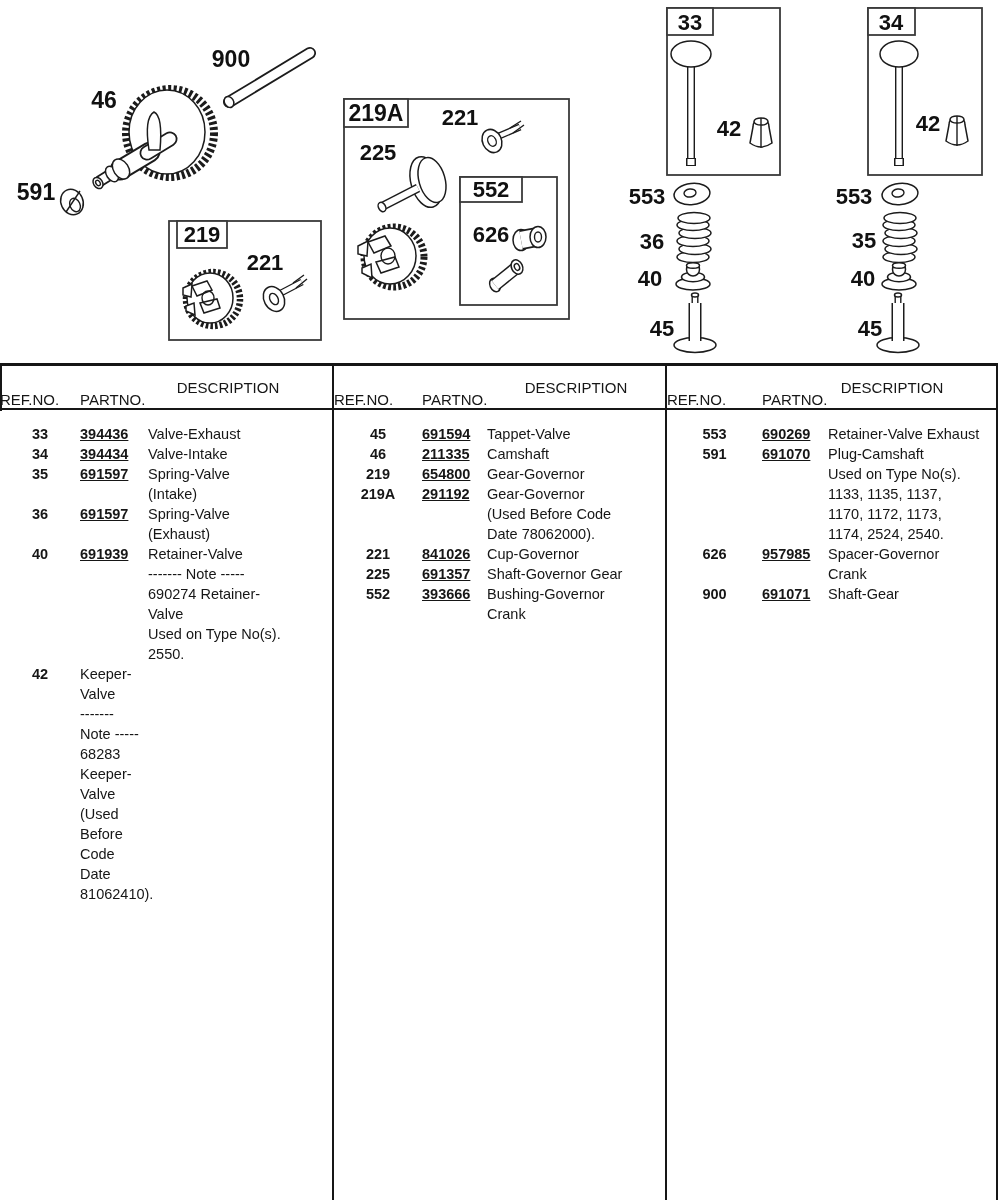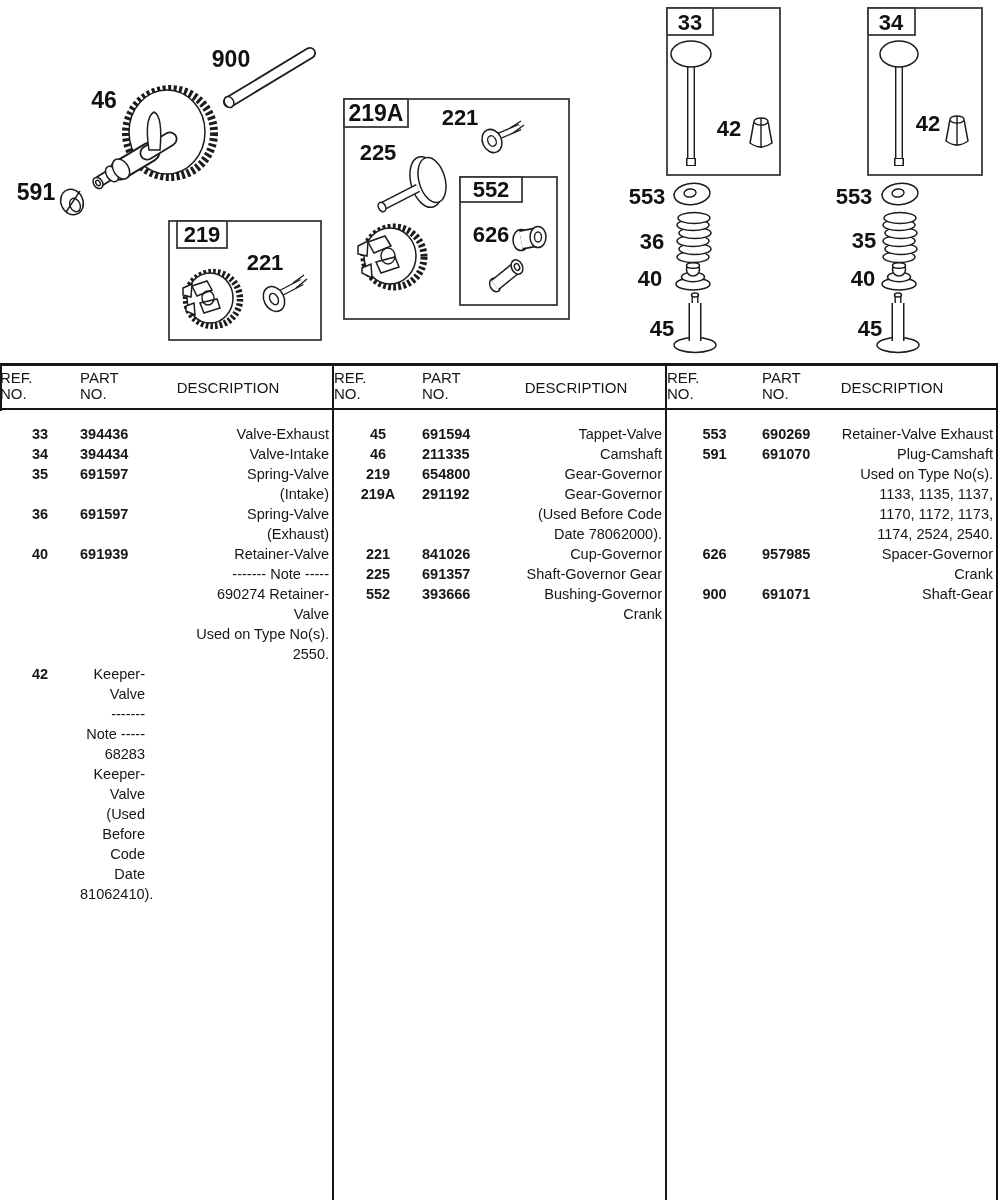--- a/index.html
+++ b/index.html
@@ -17,30 +17,30 @@
          border-top:3px solid #161616;}
   .table .hdr-left{position:absolute;left:0;top:0;width:2px;height:45px;background:#161616;}
   .col{position:absolute;top:0;bottom:0;border-right:2px solid #161616;}
   .col1{left:0;width:332px;}
   .col2{left:334px;width:331px;}
   .col3{left:667px;width:329px;}
   .col-header{height:42px;border-bottom:2.5px solid #161616;display:grid;}
   .col1 .col-header,.col1 .row{grid-template-columns:80px 68px 1fr;}
   .col2 .col-header,.col2 .row{grid-template-columns:88px 65px 1fr;}
   .col3 .col-header,.col3 .row{grid-template-columns:95px 66px 1fr;}
-  .h-ref,.h-part{display:flex;flex-direction:column;align-items:flex-start;
+  .h-ref,.h-part{display:flex;flex-direction:row;align-items:flex-end;
                  padding-top:4px;font-size:15px;line-height:16px;}
   .h-desc{align-self:end;padding-bottom:12px;text-align:center;font-size:15px;}
   .col1 .h-desc{padding-right:24px;}
   .col3 .h-desc{padding-right:40px;}
   .rows{padding-top:14px;}
   .row{display:grid;font-size:14.5px;line-height:20px;}
   .ref{text-align:center;font-weight:700;}
-  .part{font-weight:700;}
-  .desc{white-space:pre-line;padding-right:3px;text-align:right;}
+  .part{font-weight:700;text-decoration:underline;}
+  .desc{white-space:pre-line;padding-right:3px;}
 </style>
 </head>
 <body>
 
 <div class="stage">
 
   
   <svg width="1000" height="362" viewBox="0 0 1000 362">
 
     <g>

